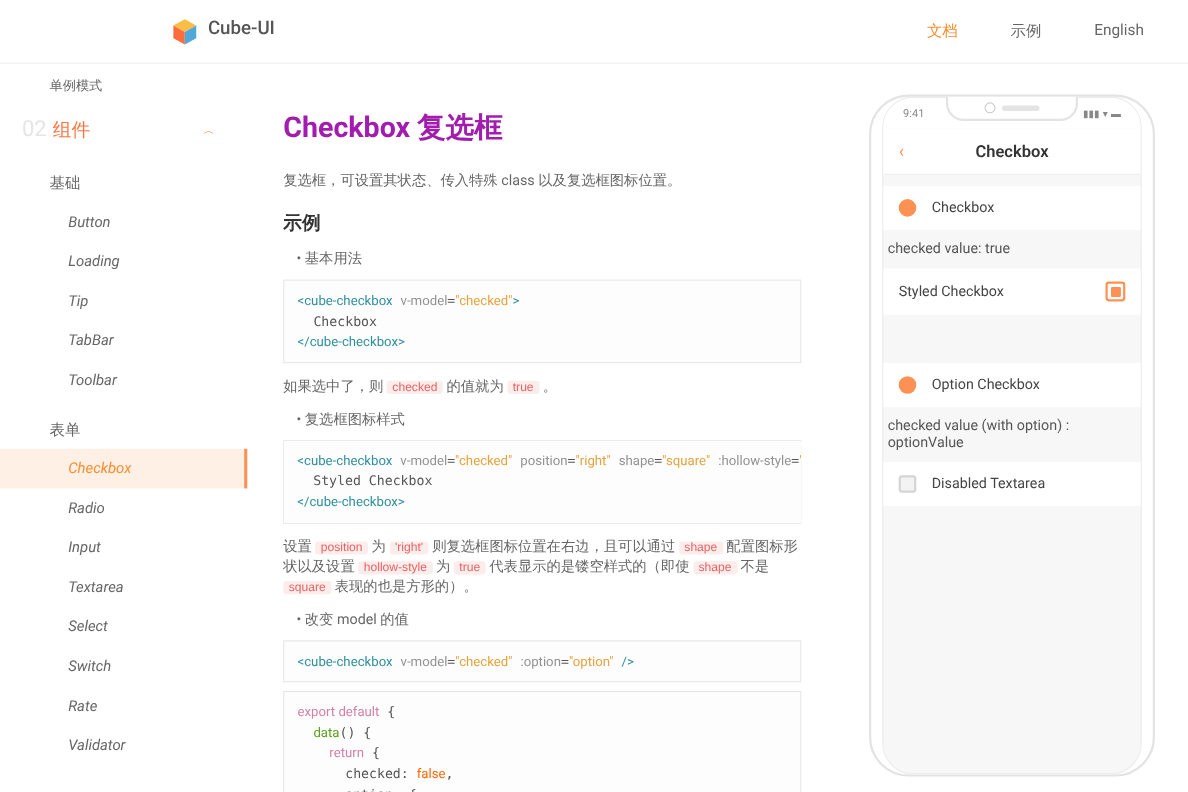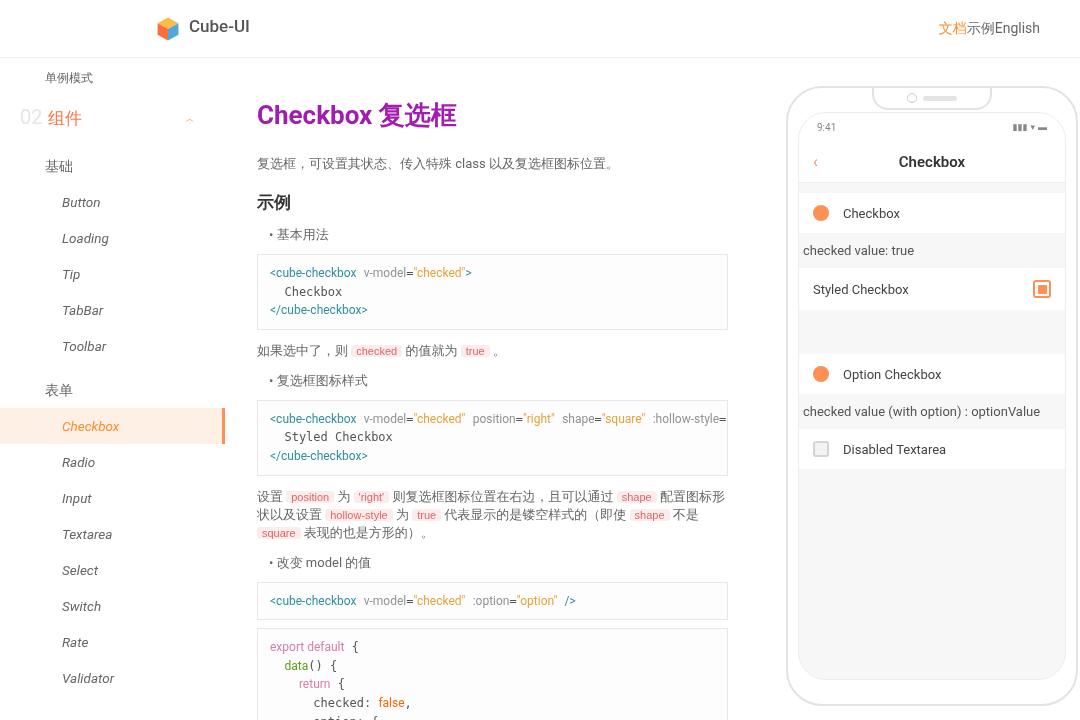--- a/index.html
+++ b/index.html
@@ -2,21 +2,21 @@
 <html><head>
 <meta charset="utf-8">
 <style>
 * { margin:0; padding:0; box-sizing:border-box; font-family:-apple-system,BlinkMacSystemFont,"Segoe UI",Roboto,sans-serif; }
 body { background:#fff; color:#333; display:flex; flex-direction:column; height:720px; width:1080px; overflow:hidden; }
 header { display:flex; align-items:center; height:58px; padding:0 40px 0 155px; border-bottom:1px solid #efefef; flex-shrink:0; }
 .logo-wrap { display:flex; align-items:flex-start; gap:8px; }
 .logo-cube { width:26px; height:26px; position:relative; }
 .logo-cube svg { width:100%; height:100%; }
 .logo-text { font-size:17px; color:#555; font-weight:500; }
-.top-nav { margin-left:auto; display:flex; font-size:14px; }
+.top-nav { margin-left:auto; display:flex; gap:48px; font-size:14px; }
 .top-nav span { color:#666; cursor:pointer; }
 .top-nav .active { color:#fc8c2d; }
 .main { display:flex; flex:1; overflow:hidden; }
 .sidebar { width:225px; padding:8px 0 0 0; overflow-y:auto; flex-shrink:0; scrollbar-width:thin; }
 .sidebar::-webkit-scrollbar{width:6px;} .sidebar::-webkit-scrollbar-thumb{background:#ccc;}
 .side-top { color:#666; font-size:12px; padding:4px 0 4px 45px; }
 .side-section { position:relative; padding:16px 0 10px 48px; }
 .side-num { position:absolute; left:20px; top:14px; color:#e5e5e5; font-size:20px; font-weight:400; }
 .side-title { display:flex; align-items:center; justify-content:space-between; padding-right:30px; font-size:17px; color:#fe7541; font-weight:500; cursor:pointer; }
 .chev { color:#fe7541; font-size:10px; }
@@ -27,21 +27,21 @@
 .content::-webkit-scrollbar{width:8px;} .content::-webkit-scrollbar-thumb{background:#ccc;}
 .content h1 { font-size:26px; font-weight:700; color:#a21caf; margin-bottom:22px; }
 .content p { color:#666; font-size:13px; margin:12px 0; }
 .content h2 { font-size:17px; font-weight:700; color:#333; margin:18px 0 12px; }
 .bullet { color:#666; font-size:13px; margin:10px 0 10px 12px; }
 .bullet::before { content:"• "; }
 .codebox { border:1px solid #e7e7e7; background:#fdfdfd; padding:9px 12px; font-family:Consolas,Monaco,monospace; font-size:12px; color:#555; margin:8px 0; white-space:pre; overflow-x:auto; line-height:1.55; }
 .tag{color:#2f8f9d;} .attr{color:#929292;} .str{color:#e6a23c;} .kw{color:#d67fa7;} .val{color:#5da01e;} .num{color:#ff6600;}
 .inline-code { display:inline-block; background:#fbedec; color:#e96262; border-radius:3px; padding:0 5px; font-family:Liberation Sans, sans-serif; font-size:11px; }
 .preview { width:320px; padding:28px 26px 0 26px; flex-shrink:0; }
-.phone { width:292px; height:620px; border:2px solid #e3e3e3; border-radius:36px; padding:24px 10px; background:#fff; position:relative; margin:0 auto; }
+.phone { width:260px; height:620px; border:2px solid #e3e3e3; border-radius:36px; padding:0 10px; background:#fff; position:relative; margin:0 auto; }
 .notch { position:absolute; top:0; left:50%; transform:translateX(-50%); width:120px; height:22px; background:#fff; border:2px solid #e3e3e3; border-top:none; border-radius:0 0 16px 16px; z-index:2; display:flex; justify-content:center; align-items:center; gap:6px;}
 .notch::before{content:"";width:8px;height:8px;border:1.5px solid #ccc;border-radius:50%;}
 .notch::after{content:"";width:34px;height:5px;background:#e4e4e4;border-radius:3px;}
 .phone-inner { width:100%; height:100%; border:1px solid #ececec; border-radius:28px; background:#f7f7f7; overflow:hidden; display:flex; flex-direction:column; }
 .statusbar { display:flex; align-items:center; justify-content:space-between; height:28px; padding:0 18px; font-size:10px; color:#888; background:#fff; }
 .sb-right { display:flex; gap:3px; align-items:center; }
 .sb-right span{font-size:9px;}
 .phone-header { background:#fff; height:42px; display:flex; align-items:center; position:relative; border-bottom:1px solid #eee; }
 .back-ic { position:absolute; left:14px; color:#fc9153; font-size:16px; }
 .ph-title { width:100%; text-align:center; font-size:15px; font-weight:600; color:#333; }

